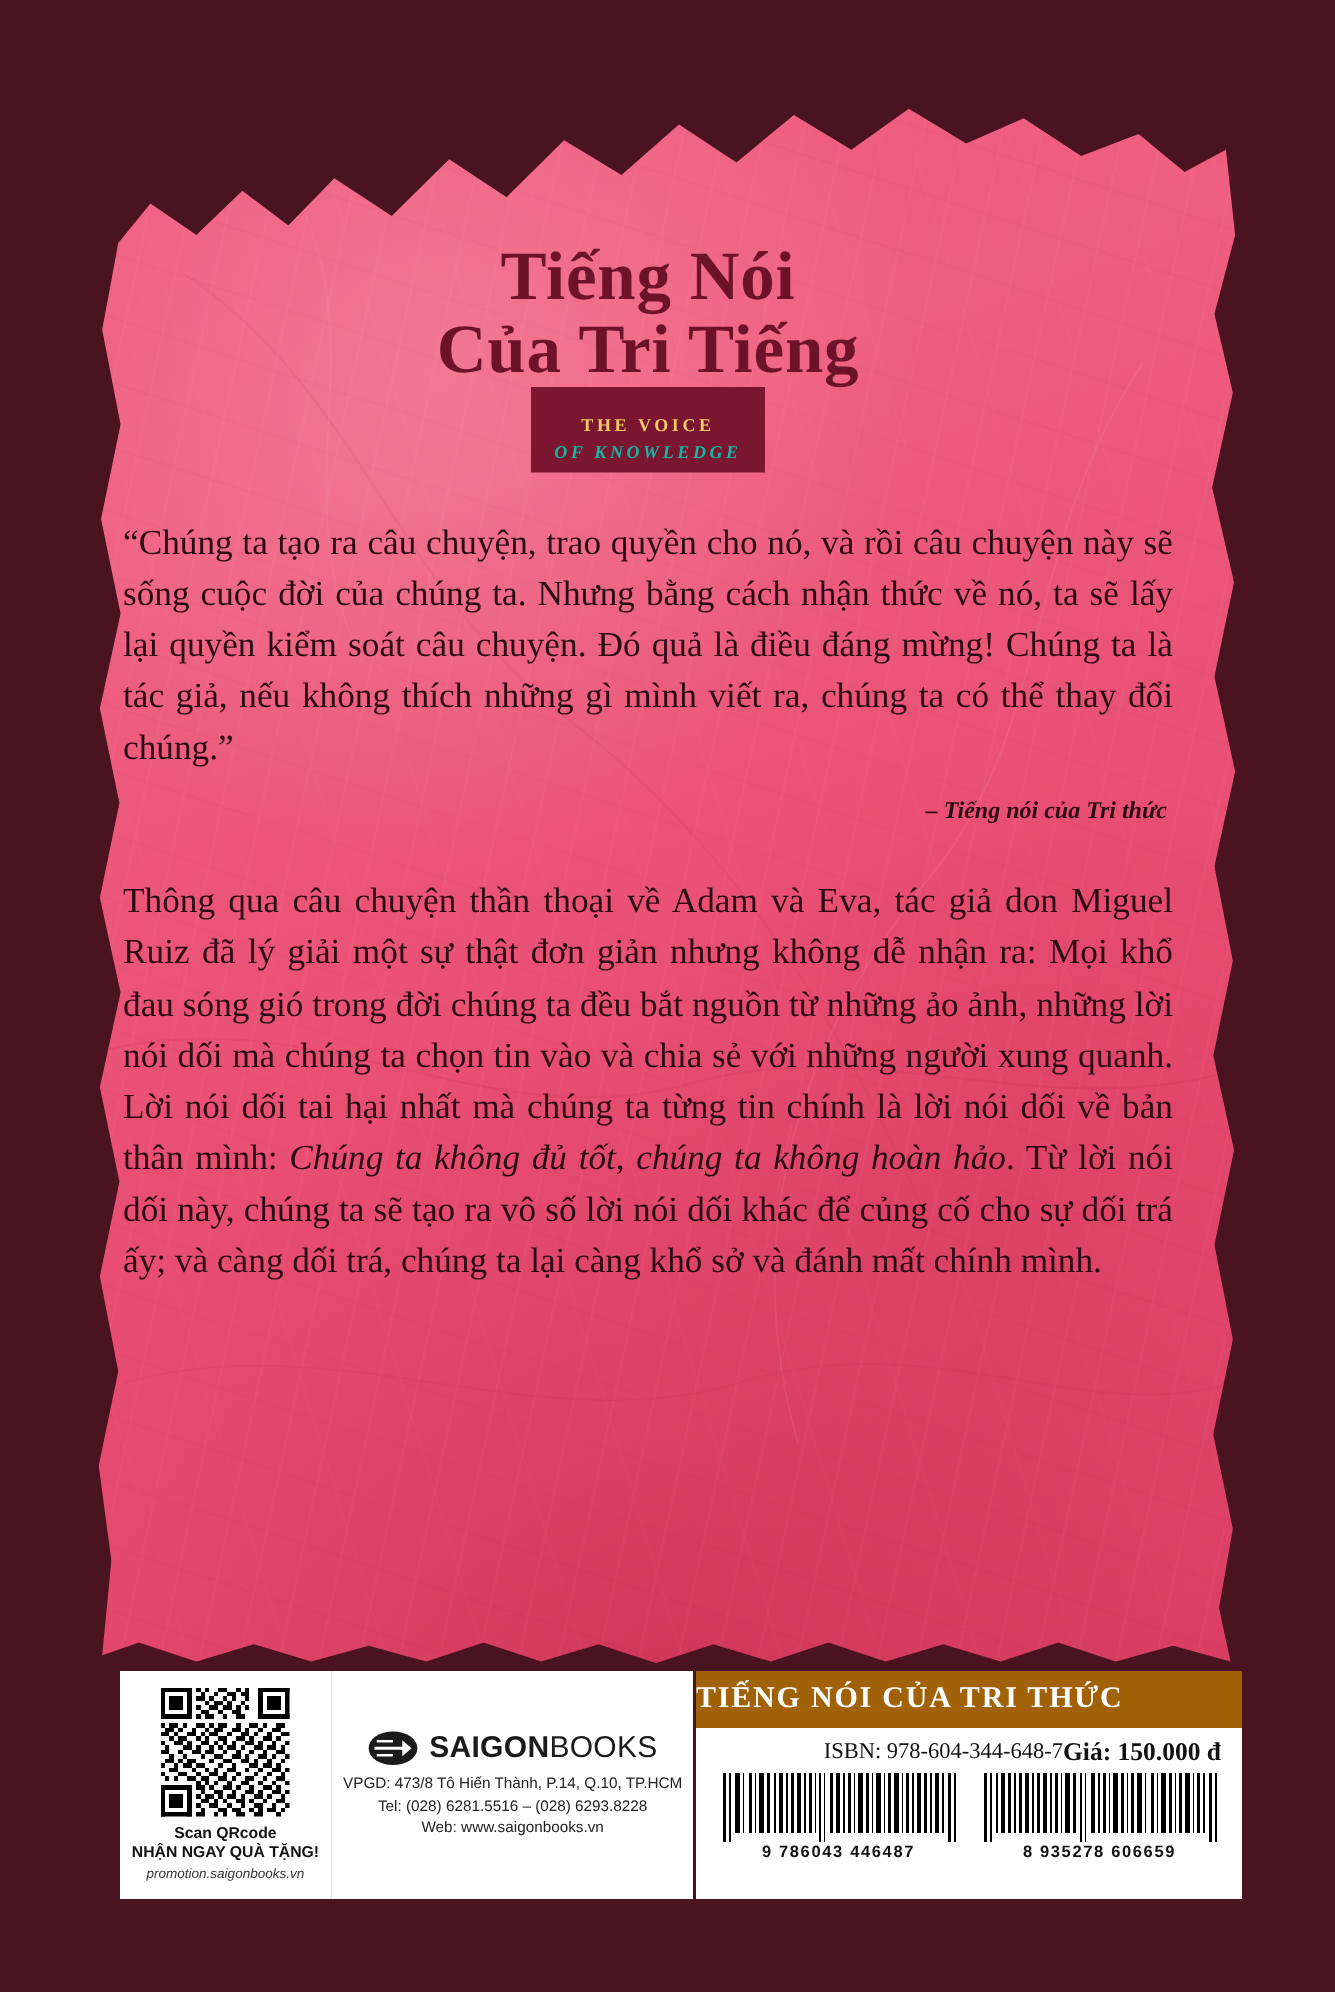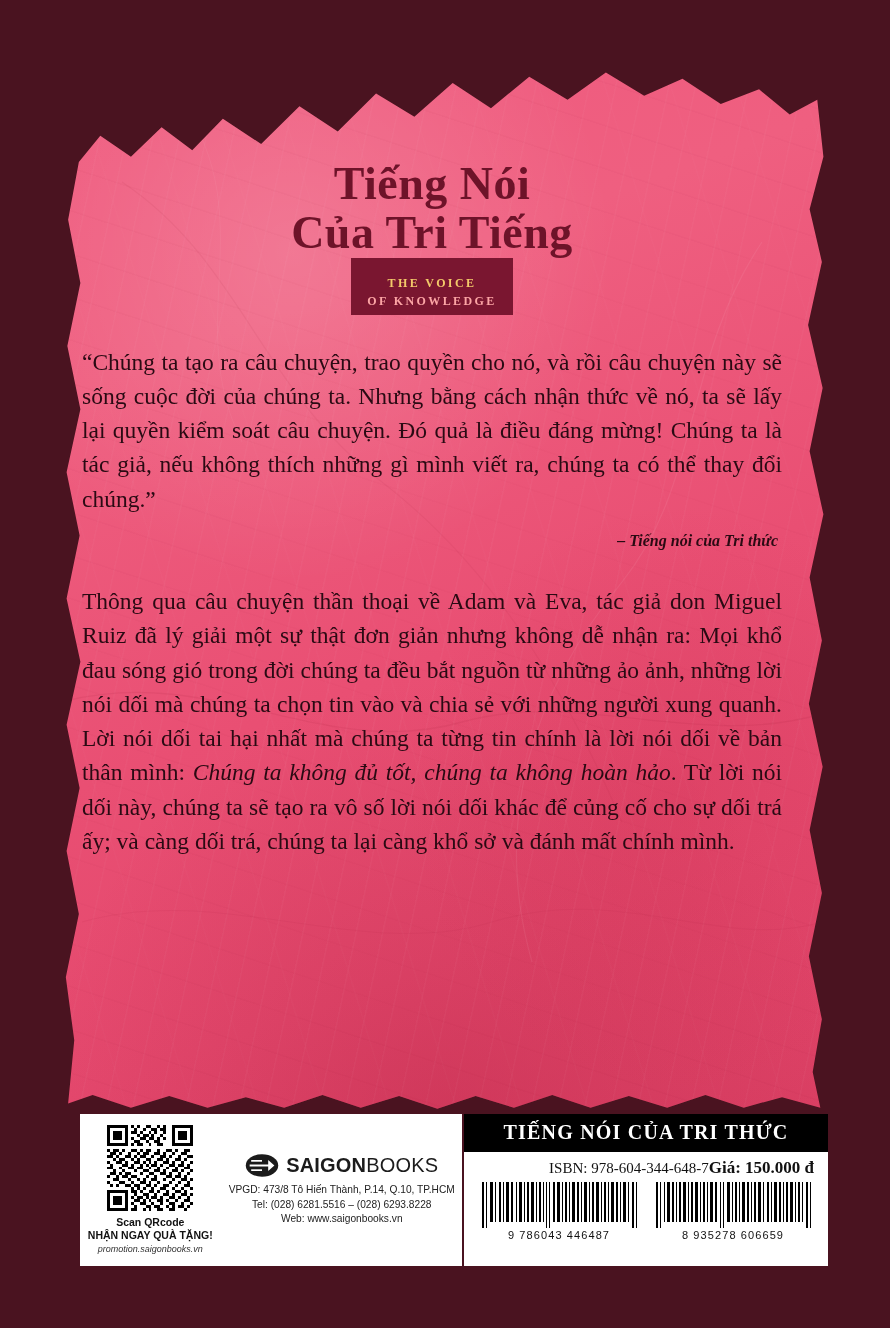--- a/index.html
+++ b/index.html
@@ -103,21 +103,22 @@
     background: #7a1630;
     color: #f3c96a;
     padding: 16px 16px 5px 16px;
     font-family: "Liberation Serif", serif;
     font-weight: bold;
     font-size: 12px;
     letter-spacing: 2.4px;
     line-height: 1.5;
   }
   .subtitle-box .l2 {
-    color: #fca5a5;
+    color: #14b8a6;
+    font-style: italic;
   }
   
   .quote {
     margin-top: 30px;
     color: #2a0a13;
     font-size: 23.5px;
     line-height: 1.46;
     text-align: justify;
     text-justify: inter-word;
     font-family: "Liberation Serif", serif;
@@ -238,27 +239,27 @@
   }
   .footer-right {
     flex: 1;
     background: #ffffff;
     display: flex;
     flex-direction: column;
     box-sizing: border-box;
     border-left: 2px solid #4a1320;
   }
   .spine-title {
-    background: #000000;
+    background: #a16207;
     color: #ffffff;
     font-family: "Liberation Serif", serif;
     font-weight: bold;
     font-size: 20px;
     letter-spacing: 1.2px;
-    text-align: center;
+    text-align: left;
     padding: 7px 0 8px 0;
   }
   .isbn-row {
     display: flex;
     align-items: center;
     justify-content: flex-end;
     padding: 6px 14px 2px 14px;
   }
   .isbn {
     font-family: "Liberation Serif", serif;
@@ -269,20 +270,21 @@
     font-family: "Liberation Serif", serif;
     font-size: 17px;
     font-weight: bold;
     color: #111111;
   }
   .barcodes {
     display: flex;
     justify-content: flex-end;
     padding: 2px 14px 6px 14px;
     gap: 12px;
+    font-weight: bold;
   }
   .barcode {
     display: flex;
     flex-direction: column;
     align-items: center;
   }
   .barcode-digits {
     font-family: "Liberation Sans", sans-serif;
     font-size: 11px;
     letter-spacing: 1.1px;

